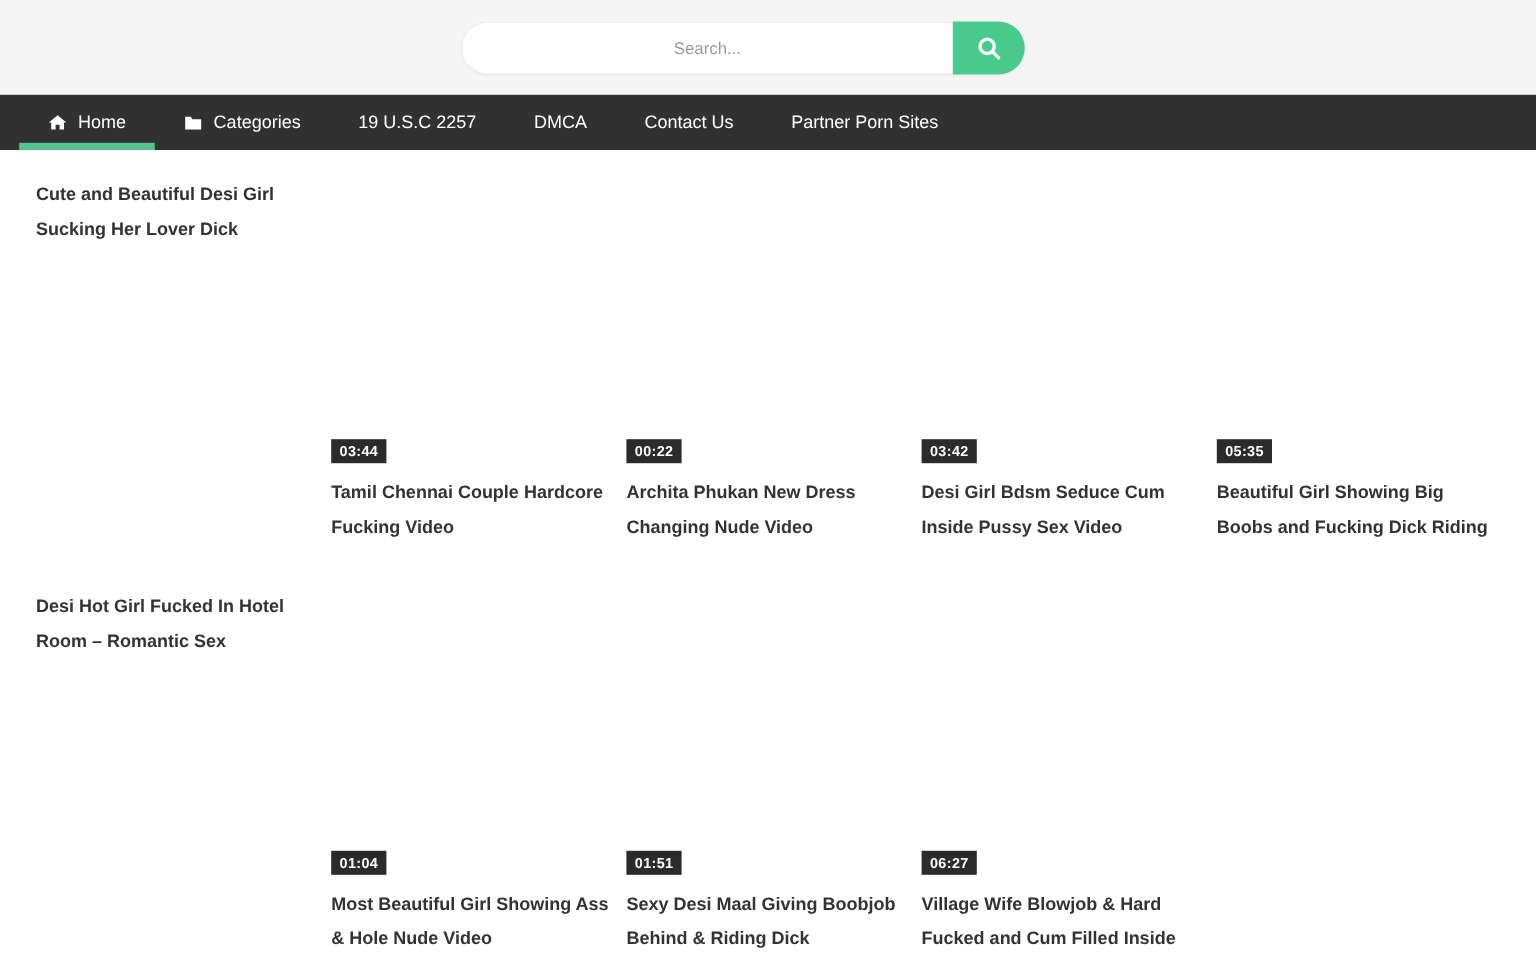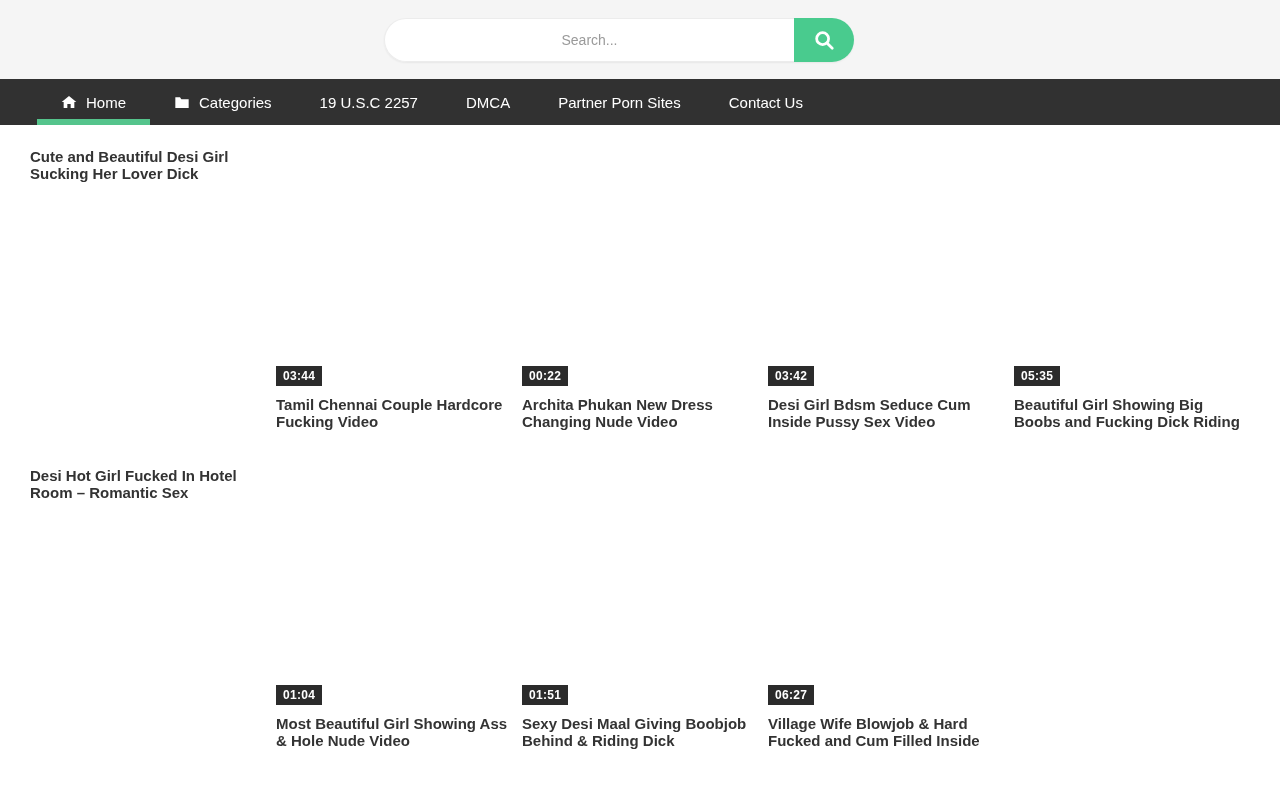--- a/index.html
+++ b/index.html
@@ -12,35 +12,35 @@
   .searchbar { display:flex; width:470px; height:44px; margin-right:42px; border-radius:22px;
                box-shadow:0 1px 2px rgba(0,0,0,0.06); }
   .searchbar input { flex:1; border:1px solid #ececec; border-right:none; background:#fff;
                border-radius:22px 0 0 22px; padding:0 20px; font-size:14px; color:#555; outline:none;
                font-family:"Liberation Sans", sans-serif;text-align:center; }
   .searchbar input::placeholder { color:#9a9a9a; }
   .search-btn { width:60px; border:none; background:#49cb8e; border-radius:0 22px 22px 0;
                display:flex; align-items:center; justify-content:center; cursor:pointer; }
 
   
-  .nav { height:46px; background:#313131; display:flex; align-items:stretch; padding-left:37px; }
+  .nav { height:46px; background:#313131; display:flex; align-items:stretch; padding-left:16px; }
   .nav-item { position:relative; display:flex; align-items:center; gap:9px; padding:0 24px;
               color:#fff; font-size:15px; text-decoration:none; cursor:pointer; white-space:nowrap; }
   .nav-item.active::after { content:""; position:absolute; left:0; right:0; bottom:0; height:6px;
               background:#55c48c; }
   .nav-icon { display:inline-flex; }
 
   
   .content { width:1220px; margin:0 auto; padding-top:16px; }
   .grid { display:grid; grid-template-columns:repeat(5, 1fr); column-gap:10px; row-gap:30px; }
   .card { cursor:pointer; }
   .thumb { position:relative; height:248px; background:#ffffff; }
   .duration { position:absolute; left:0; bottom:3px; background:#2b2b2b; color:#fff;
               font-size:12px; font-weight:bold; padding:3px 7px; letter-spacing:0.3px; }
-  .title { margin-top:7px; font-size:15px; font-weight:bold; color:#333; line-height:17px; }
+  .title { margin-top:7px; font-size:15px; font-weight:bold; color:#333; line-height:29px; }
 </style>
 </head>
 <body>
 
 <div class="page">
 
   <div class="header">
     <div class="searchbar">
       <input type="text" placeholder="Search..." style="">
       <button class="search-btn">
@@ -71,24 +71,24 @@
       </span>
       <span>Categories</span>
     </a>
     <a class="nav-item">
       <span>19 U.S.C 2257</span>
     </a>
     <a class="nav-item">
       <span>DMCA</span>
     </a>
     <a class="nav-item">
-      <span>Partner Porn Sites</span>
+      <span>Contact Us</span>
     </a>
     <a class="nav-item">
-      <span>Contact Us</span>
+      <span>Partner Porn Sites</span>
     </a>
   </div>
 
   <div class="content">
     <div class="grid">
 
       <div class="card">
         <div class="title">Cute and Beautiful Desi Girl Sucking Her Lover Dick</div>
       </div>
 

